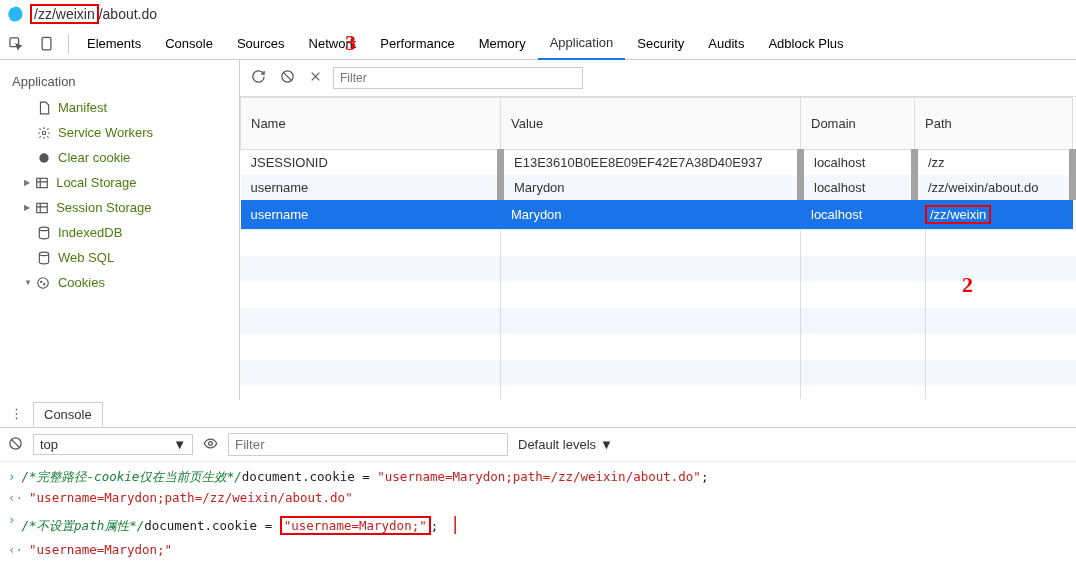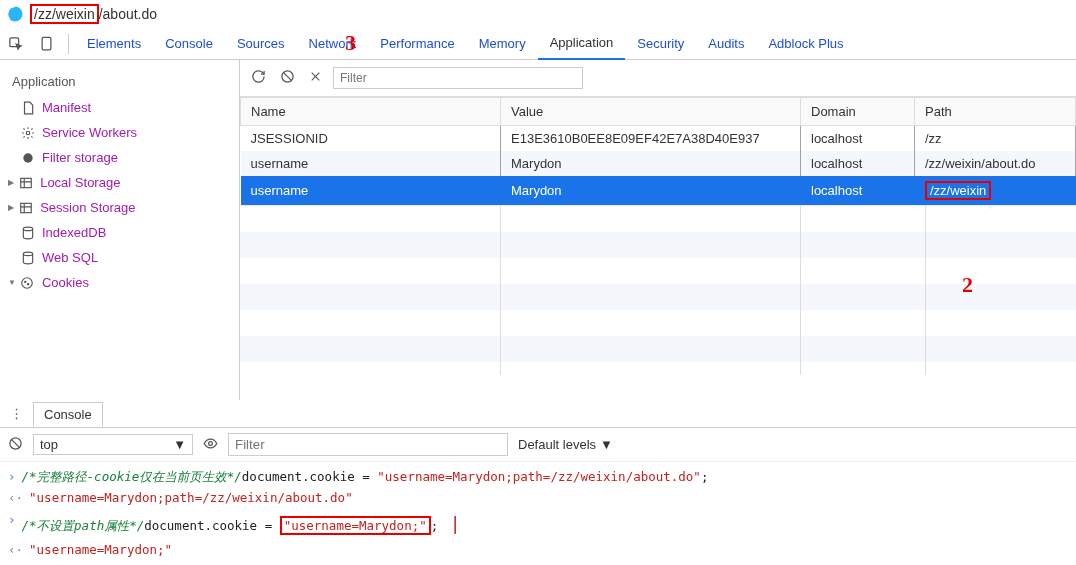--- a/index.html
+++ b/index.html
@@ -2,39 +2,39 @@
 <html><head>
 <meta charset="utf-8">
 <style>
   * { box-sizing: border-box; margin: 0; padding: 0; }
   body { font-family: "Segoe UI", Tahoma, sans-serif; font-size: 13px; color: #333; background: #fff; width: 1076px; }
   .title-bar { display: flex; align-items: center; padding: 4px 6px; font-size: 14px; }
   .title-bar .icon { width: 18px; height: 18px; margin-right: 6px; }
   .tabs-row { display: flex; align-items: center; border-bottom: 1px solid #ccc; padding: 0 0; height: 32px; }
   .tabs-row .tool-icon { padding: 6px 8px; color: #555; display: flex; align-items: center; }
   .tabs-row .sep { width: 1px; background: #ccc; height: 20px; margin: 0 6px; }
-  .tab { padding: 8px 12px; color: #1d4ed8; cursor: pointer; }
+  .tab { padding: 8px 12px; color: #000000; cursor: pointer; }
   .tab.active { color: #333; border-bottom: 2px solid #1a73e8; }
   .main { display: flex; height: 340px; }
   .sidebar { width: 240px; border-right: 1px solid #ccc; padding: 8px 0; overflow: hidden; }
   .side-heading { padding: 6px 12px; color: #555; font-size: 13px; }
-  .side-item { display: flex; align-items: center; padding: 5px 12px 5px 8px; color: #a21caf; cursor: pointer; }
+  .side-item { display: flex; align-items: center; padding: 5px 12px 5px 24px; color: #4d7c0f; cursor: pointer; }
   .side-item .ic { width: 15px; height: 15px; margin-right: 7px; color: #666; display: flex; align-items: center; justify-content: center; }
   .side-item.expanded::before { content: "▼"; font-size: 8px; color: #777; margin-right: 4px; }
   .side-item.collapsed::before { content: "▶"; font-size: 8px; color: #777; margin-right: 4px; }
   .side-item.noexp::before { content: ""; display: inline-block; width: 12px; }
   .cookies-sub { background: #eee; padding: 5px 12px 5px 38px; display: flex; align-items: center; }
   .cookies-sub .ic { margin-right: 7px; color: #666; }
   .content { flex: 1; display: flex; flex-direction: column; }
   .toolbar { display: flex; align-items: center; padding: 6px 8px; gap: 8px; border-bottom: 1px solid #ddd; }
   .toolbar input { flex: 0 0 auto; width: 250px; border: 1px solid #ccc; padding: 3px 6px; font-size: 12px; }
   .toolbar .btn { color: #555; cursor: pointer; padding: 3px; }
   table { width: 100%; border-collapse: collapse; font-size: 13px; }
-  th { text-align: left; padding: 6px 10px; border: 1px solid #ddd; background: #fafafa; font-weight: normal; color: #333; }
-  td { padding: 5px 10px; border-right: 1px solid #a3a3a3; }
+  th { text-align: left; padding: 18px 10px; border: 1px solid #ddd; background: #fafafa; font-weight: normal; color: #333; }
+  td { padding: 5px 10px; border-right: 7px solid #a3a3a3; }
   tr.even { background: #f4f8fc; }
   tr.selected { background: #1a73e8; color: #fff; }
   tr.selected td { border-right: 1px solid #1a73e8; }
   .path-box { border: 2px solid #e80000; padding: 0 3px; display: inline-block; }
   .stripe-fill { height: 170px; background: repeating-linear-gradient(#fff, #fff 26px, #f4f8fc 26px, #f4f8fc 52px); border-top: 1px solid #eee; position: relative; }
   .stripe-fill .col-border { position: absolute; top:0; bottom:0; width:1px; background:#ddd; }
   .drawer-tabs { display: flex; border-bottom: 1px solid #ccc; height: 28px; align-items: center; padding-left: 6px; gap: 6px; }
   .drawer-tabs .dots { color: #555; padding: 0 4px; }
   .drawer-tabs .console-tab { border: 1px solid #ccc; border-bottom: 1px solid #fff; padding: 4px 10px; background: #fff; position: relative; top: 1px; }
   .console-toolbar { display: flex; align-items: center; padding: 5px 8px; gap: 10px; border-bottom: 1px solid #eee; }
@@ -117,21 +117,21 @@
             </svg>
           </span>
       <span>Service Workers</span>
     </div>
     <div class="side-item noexp">
       <span class="ic">
             <svg width="14" height="14" viewBox="0 0 24 24" fill="#555">
               <circle cx="12" cy="12" r="8"></circle>
             </svg>
           </span>
-      <span>Filter storage</span>
+      <span>Clear cookie</span>
     </div>
 
     <div class="side-item collapsed">
       <span class="ic">
             <svg width="14" height="14" viewBox="0 0 24 24" fill="none" stroke="#555" stroke-width="2">
               <rect x="3" y="4" width="18" height="16"></rect>
               <path d="M3 10h18M9 4v16"></path>
             </svg>
           </span>
       <span>Local Storage</span>

